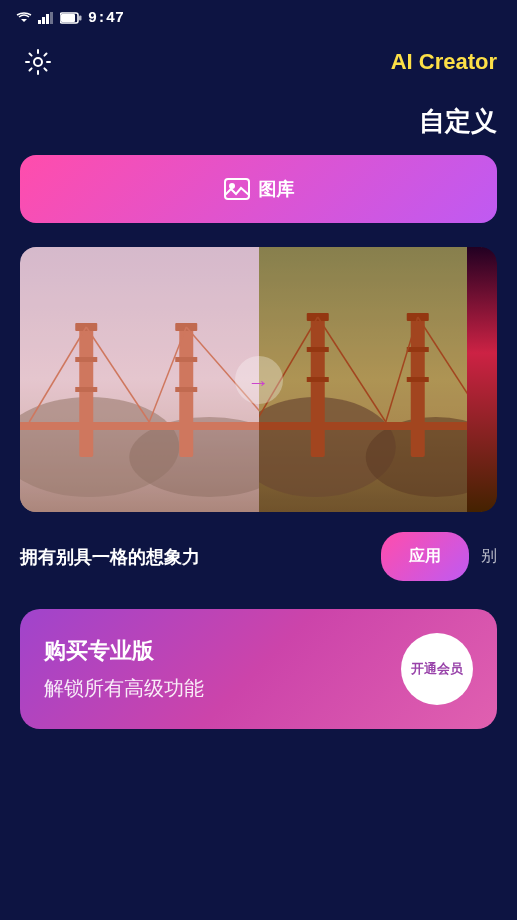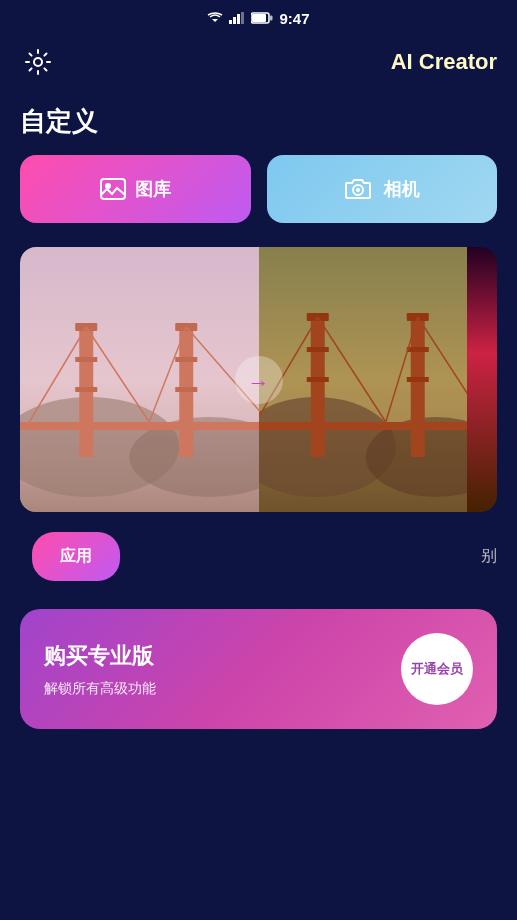--- a/index.html
+++ b/index.html
@@ -10,24 +10,25 @@
       background-color: #0d1442;
       font-family: 'Arial', sans-serif;
       color: white;
       overflow: hidden;
       position: relative;
     }
 
     
     .status-bar {
       display: flex;
-      justify-content: center;
+      justify-content: flex-start;
       align-items: center;
       padding: 0 16px;
       height: 36px;
+      font-family: Liberation Mono, monospace;
     }
 
     .status-icons {
       display: flex;
       align-items: center;
       gap: 6px;
     }
 
     .status-time {
       font-size: 15px;
@@ -39,21 +40,21 @@
     .header {
       display: flex;
       align-items: center;
       justify-content: space-between;
       padding: 8px 20px 16px;
     }
 
     .header-title {
       font-size: 22px;
       font-weight: 700;
-      color: #fef9c3;
+      color: #fde047;
     }
 
     .pro-badge {
       background: linear-gradient(135deg, #ff4dac, #bf5af2);
       color: white;
       font-weight: 700;
       font-size: 15px;
       padding: 8px 22px;
       border-radius: 22px;
       cursor: pointer;
@@ -66,20 +67,21 @@
       align-items: center;
       justify-content: center;
     }
 
     
     .section-title {
       font-size: 26px;
       font-weight: 700;
       padding: 8px 20px 16px;
       color: white;
+      text-align: right;
     }
 
     
     .buttons-row {
       display: flex;
       gap: 16px;
       padding: 0 20px 24px;
     }
 
     .btn-gallery {
@@ -180,21 +182,21 @@
     }
 
     .pro-card-title {
       font-size: 22px;
       font-weight: 700;
       color: white;
       margin-bottom: 9px;
     }
 
     .pro-card-subtitle {
-      font-size: 14px;
+      font-size: 20px;
       color: rgba(255,255,255,0.9);
     }
 
     .pro-card-btn {
       width: 72px;
       height: 72px;
       background: white;
       border-radius: 50%;
       display: flex;
       flex-direction: row;
@@ -249,28 +251,20 @@
 <div class="section-title">自定义</div>
 
 <div class="buttons-row">
   <div class="btn-gallery">
     <svg width="28" height="28" viewBox="0 0 28 28" fill="white">
       <rect x="2" y="4" width="24" height="20" rx="3" fill="none" stroke="white" stroke-width="2"></rect>
       <circle cx="9" cy="11" r="3" fill="white"></circle>
       <path d="M2 20 L8 14 L13 19 L18 13 L26 20" stroke="white" stroke-width="2" fill="none"></path>
     </svg>
     <span>图库</span>
-  </div>
-  <div class="btn-camera">
-    <svg width="28" height="28" viewBox="0 0 28 28" fill="white">
-      <path d="M10 5 L8 8 L3 8 Q2 8 2 9 L2 22 Q2 23 3 23 L25 23 Q26 23 26 22 L26 9 Q26 8 25 8 L20 8 L18 5 Z" fill="none" stroke="white" stroke-width="2"></path>
-      <circle cx="14" cy="15" r="5" fill="none" stroke="white" stroke-width="2"></circle>
-      <circle cx="14" cy="15" r="2" fill="white"></circle>
-    </svg>
-    <span>相机</span>
   </div>
 </div>
 
 <div style="position:relative; margin: 0 20px; border-radius: 16px; overflow:hidden; height:265px;">
 
   <div style="position:absolute; left:0; top:0; width:50%; height:100%; overflow:hidden;">
     <svg width="100%" height="100%" viewBox="0 0 260 265" preserveAspectRatio="xMidYMid slice">
 
       <defs>
         <linearGradient id="skyLeft" x1="0" y1="0" x2="0" y2="1">
@@ -366,20 +360,21 @@
       <rect width="30" height="265" fill="url(#peekGrad)"></rect>
     </svg>
   </div>
 
   <div class="arrow-circle">
     <span>→</span>
   </div>
 </div>
 
 <div class="apply-bar">
+  <span class="apply-text">拥有别具一格的想象力</span>
   <div class="apply-btn">应用</div>
   <span class="apply-next">别</span>
 </div>
 
 <div class="pro-card">
   <div class="pro-card-text">
     <div class="pro-card-title">购买专业版</div>
     <div class="pro-card-subtitle">解锁所有高级功能</div>
   </div>
   <div class="pro-card-btn">

